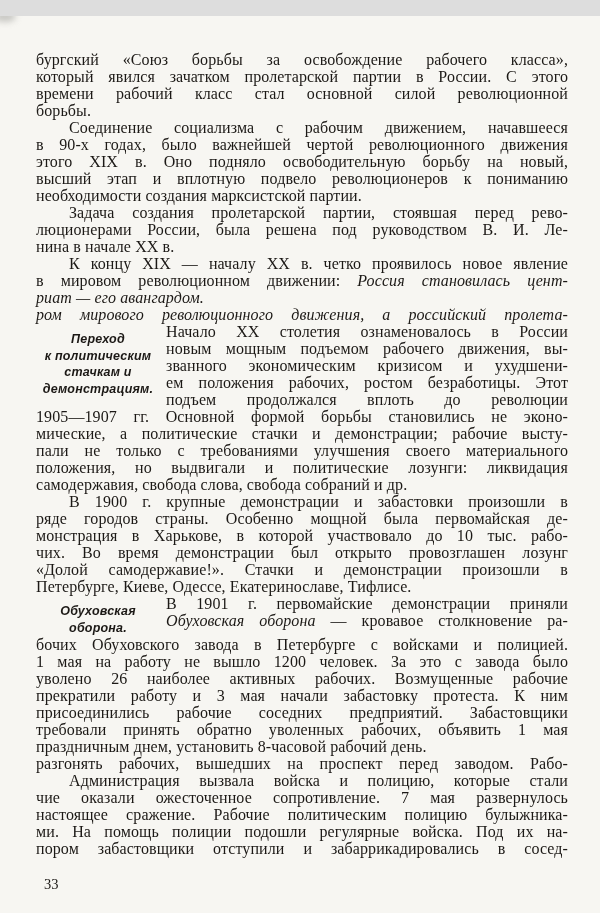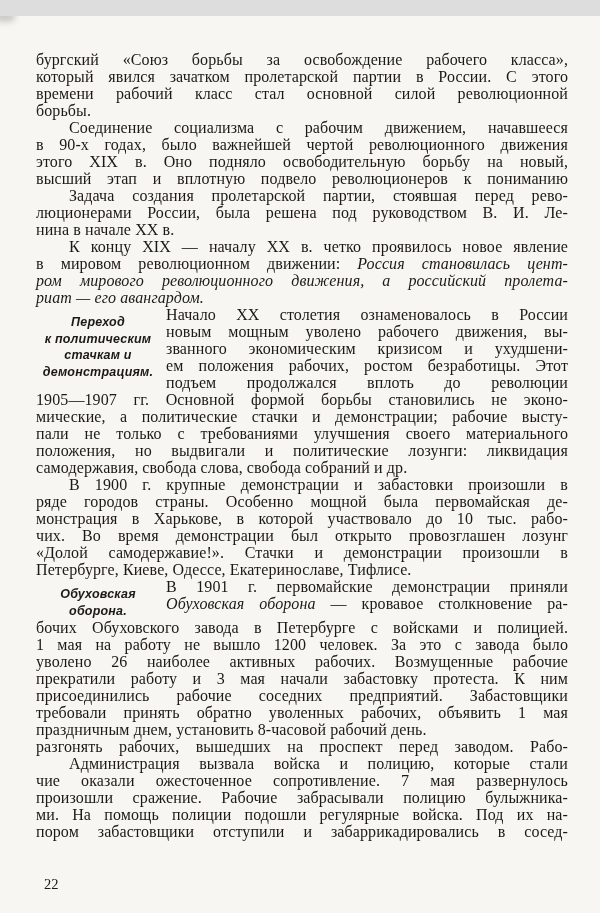--- a/index.html
+++ b/index.html
@@ -64,43 +64,44 @@
         <div class="line"><span>бургский «Союз борьбы за освобождение рабочего класса»,</span></div>
         <div class="line"><span>который явился зачатком пролетарской партии в России. С этого</span></div>
         <div class="line"><span>времени рабочий класс стал основной силой революционной</span></div>
         <div class="line end"><span>борьбы.</span></div>
       </div>
       <div>
         <div class="line ind"><span>Соединение социализма с рабочим движением, начавшееся</span></div>
         <div class="line"><span>в 90-х годах, было важнейшей чертой революционного движения</span></div>
         <div class="line"><span>этого XIX в. Оно подняло освободительную борьбу на новый,</span></div>
         <div class="line"><span>высший этап и вплотную подвело революционеров к пониманию</span></div>
+        <div class="line end"><span>необходимости создания марксистской партии.</span></div>
       </div>
       <div>
         <div class="line ind"><span>Задача создания пролетарской партии, стоявшая перед рево-</span></div>
         <div class="line"><span>люционерами России, была решена под руководством В. И. Ле-</span></div>
         <div class="line end"><span>нина в начале XX в.</span></div>
       </div>
       <div>
         <div class="line ind"><span>К концу XIX — началу XX в. четко проявилось новое явление</span></div>
         <div class="line"><span>в мировом революционном движении: </span><span class="it">Россия становилась цент-</span></div>
+        <div class="line end"><span class="it">риат — его авангардом.</span></div>
         <div class="line"><span class="it">ром мирового революционного движения, а российский пролета-</span></div>
-        <div class="line end"><span class="it">риат — его авангардом.</span></div>
       </div>
       <div>
         <div class="row">
           <div class="sidecol">
             <div class="sn-line">Переход</div>
             <div class="sn-line">к политическим</div>
             <div class="sn-line">стачкам и</div>
             <div class="sn-line">демонстрациям.</div>
           </div>
           <div class="narrowcol">
             <div class="line"><span>Начало XX столетия ознаменовалось в России</span></div>
-            <div class="line"><span>новым мощным уволено рабочего движения, вы-</span></div>
+            <div class="line"><span>новым мощным подъемом рабочего движения, вы-</span></div>
             <div class="line"><span>званного экономическим кризисом и ухудшени-</span></div>
             <div class="line"><span>ем положения рабочих, ростом безработицы. Этот</span></div>
             <div class="line"><span>подъем продолжался вплоть до революции</span></div>
           </div>
         </div>
         <div class="line"><span>1905—1907 гг. Основной формой борьбы становились не эконо-</span></div>
         <div class="line"><span>мические, а политические стачки и демонстрации; рабочие высту-</span></div>
         <div class="line"><span>пали не только с требованиями улучшения своего материального</span></div>
         <div class="line"><span>положения, но выдвигали и политические лозунги: ликвидация</span></div>
         <div class="line end"><span>самодержавия, свобода слова, свобода собраний и др.</span></div>
@@ -129,19 +130,19 @@
         <div class="line"><span>уволено 26 наиболее активных рабочих. Возмущенные рабочие</span></div>
         <div class="line"><span>прекратили работу и 3 мая начали забастовку протеста. К ним</span></div>
         <div class="line"><span>присоединились рабочие соседних предприятий. Забастовщики</span></div>
         <div class="line"><span>требовали принять обратно уволенных рабочих, объявить 1 мая</span></div>
         <div class="line end"><span>праздничным днем, установить 8-часовой рабочий день.</span></div>
       </div>
       <div>
         <div class="line"><span>разгонять рабочих, вышедших на проспект перед заводом. Рабо-</span></div>
         <div class="line ind"><span>Администрация вызвала войска и полицию, которые стали</span></div>
         <div class="line"><span>чие оказали ожесточенное сопротивление. 7 мая развернулось</span></div>
-        <div class="line"><span>произошли сражение. Рабочие забрасывали полицию булыжника-</span></div>
+        <div class="line"><span>настоящее сражение. Рабочие политическим полицию булыжника-</span></div>
         <div class="line"><span>ми. На помощь полиции подошли регулярные войска. Под их на-</span></div>
         <div class="line"><span>пором забастовщики отступили и забаррикадировались в сосед-</span></div>
       </div>
     </main>
-  <div class="pagenum">22</div>
+  <div class="pagenum">33</div>
 </div>
 
 </body></html>

